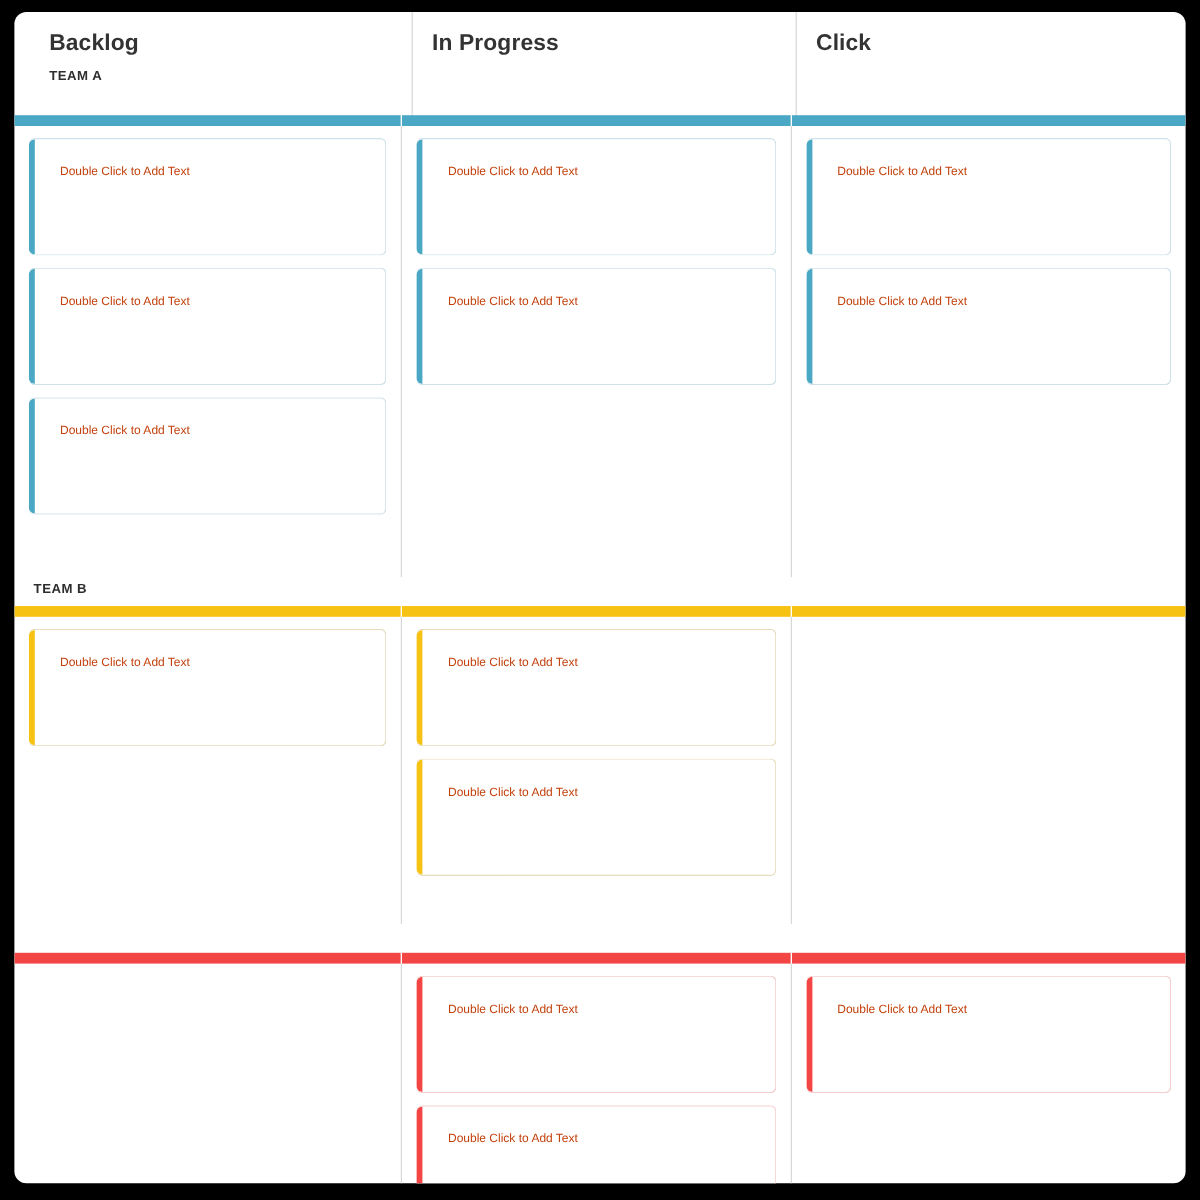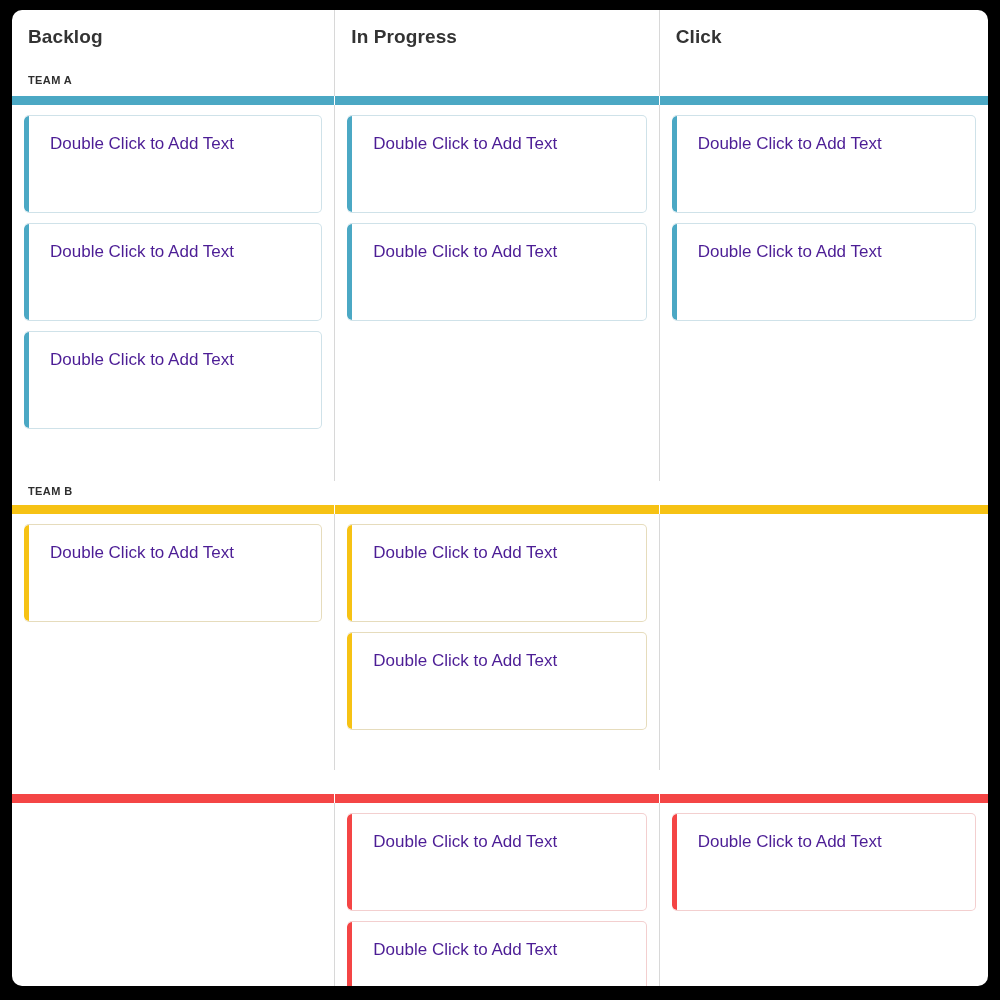--- a/index.html
+++ b/index.html
@@ -25,20 +25,21 @@
     overflow: hidden;
     display: flex;
     flex-direction: column;
   }
 
   
   .header-row {
     display: flex;
     height: 86px;
     flex: 0 0 86px;
+    margin-left: 13px;
   }
   .header-cell {
     position: relative;
     padding: 16px 0 0 16px;
   }
   .header-cell.col-0 { width: 323px; }
   .header-cell.col-1 { width: 324px; }
   .header-cell.col-2 { width: 329px; }
 
   .col-divider {
@@ -60,21 +61,21 @@
     font-size: 11px;
     font-weight: bold;
     color: #2e2e2e;
     letter-spacing: 0.4px;
     text-transform: uppercase;
     line-height: 13px;
   }
   .lane-label.in-header {
     position: absolute;
     left: 16px;
-    top: 64px;
+    top: 48px;
   }
 
   
   .lane {
     display: flex;
     flex-direction: column;
     flex: 0 0 auto;
   }
 
   .lane-band-row {
@@ -145,22 +146,22 @@
   .card-accent {
     position: absolute;
     left: 0;
     top: 0;
     bottom: 0;
     width: 5px;
     border-top-left-radius: 5px;
     border-bottom-left-radius: 5px;
   }
   .card-text {
-    font-size: 17px;
-    color: #4c1d95;
+    font-size: 10px;
+    color: #c2410c;
     line-height: 16px;
     padding: 20px 12px 0 26px;
     user-select: none;
   }
 
   
   .card.teal   { border-color: #cfe2e9; }
   .card.yellow { border-color: #e6dcbc; }
   .card.red    { border-color: #f3cfcf; }
 </style>

